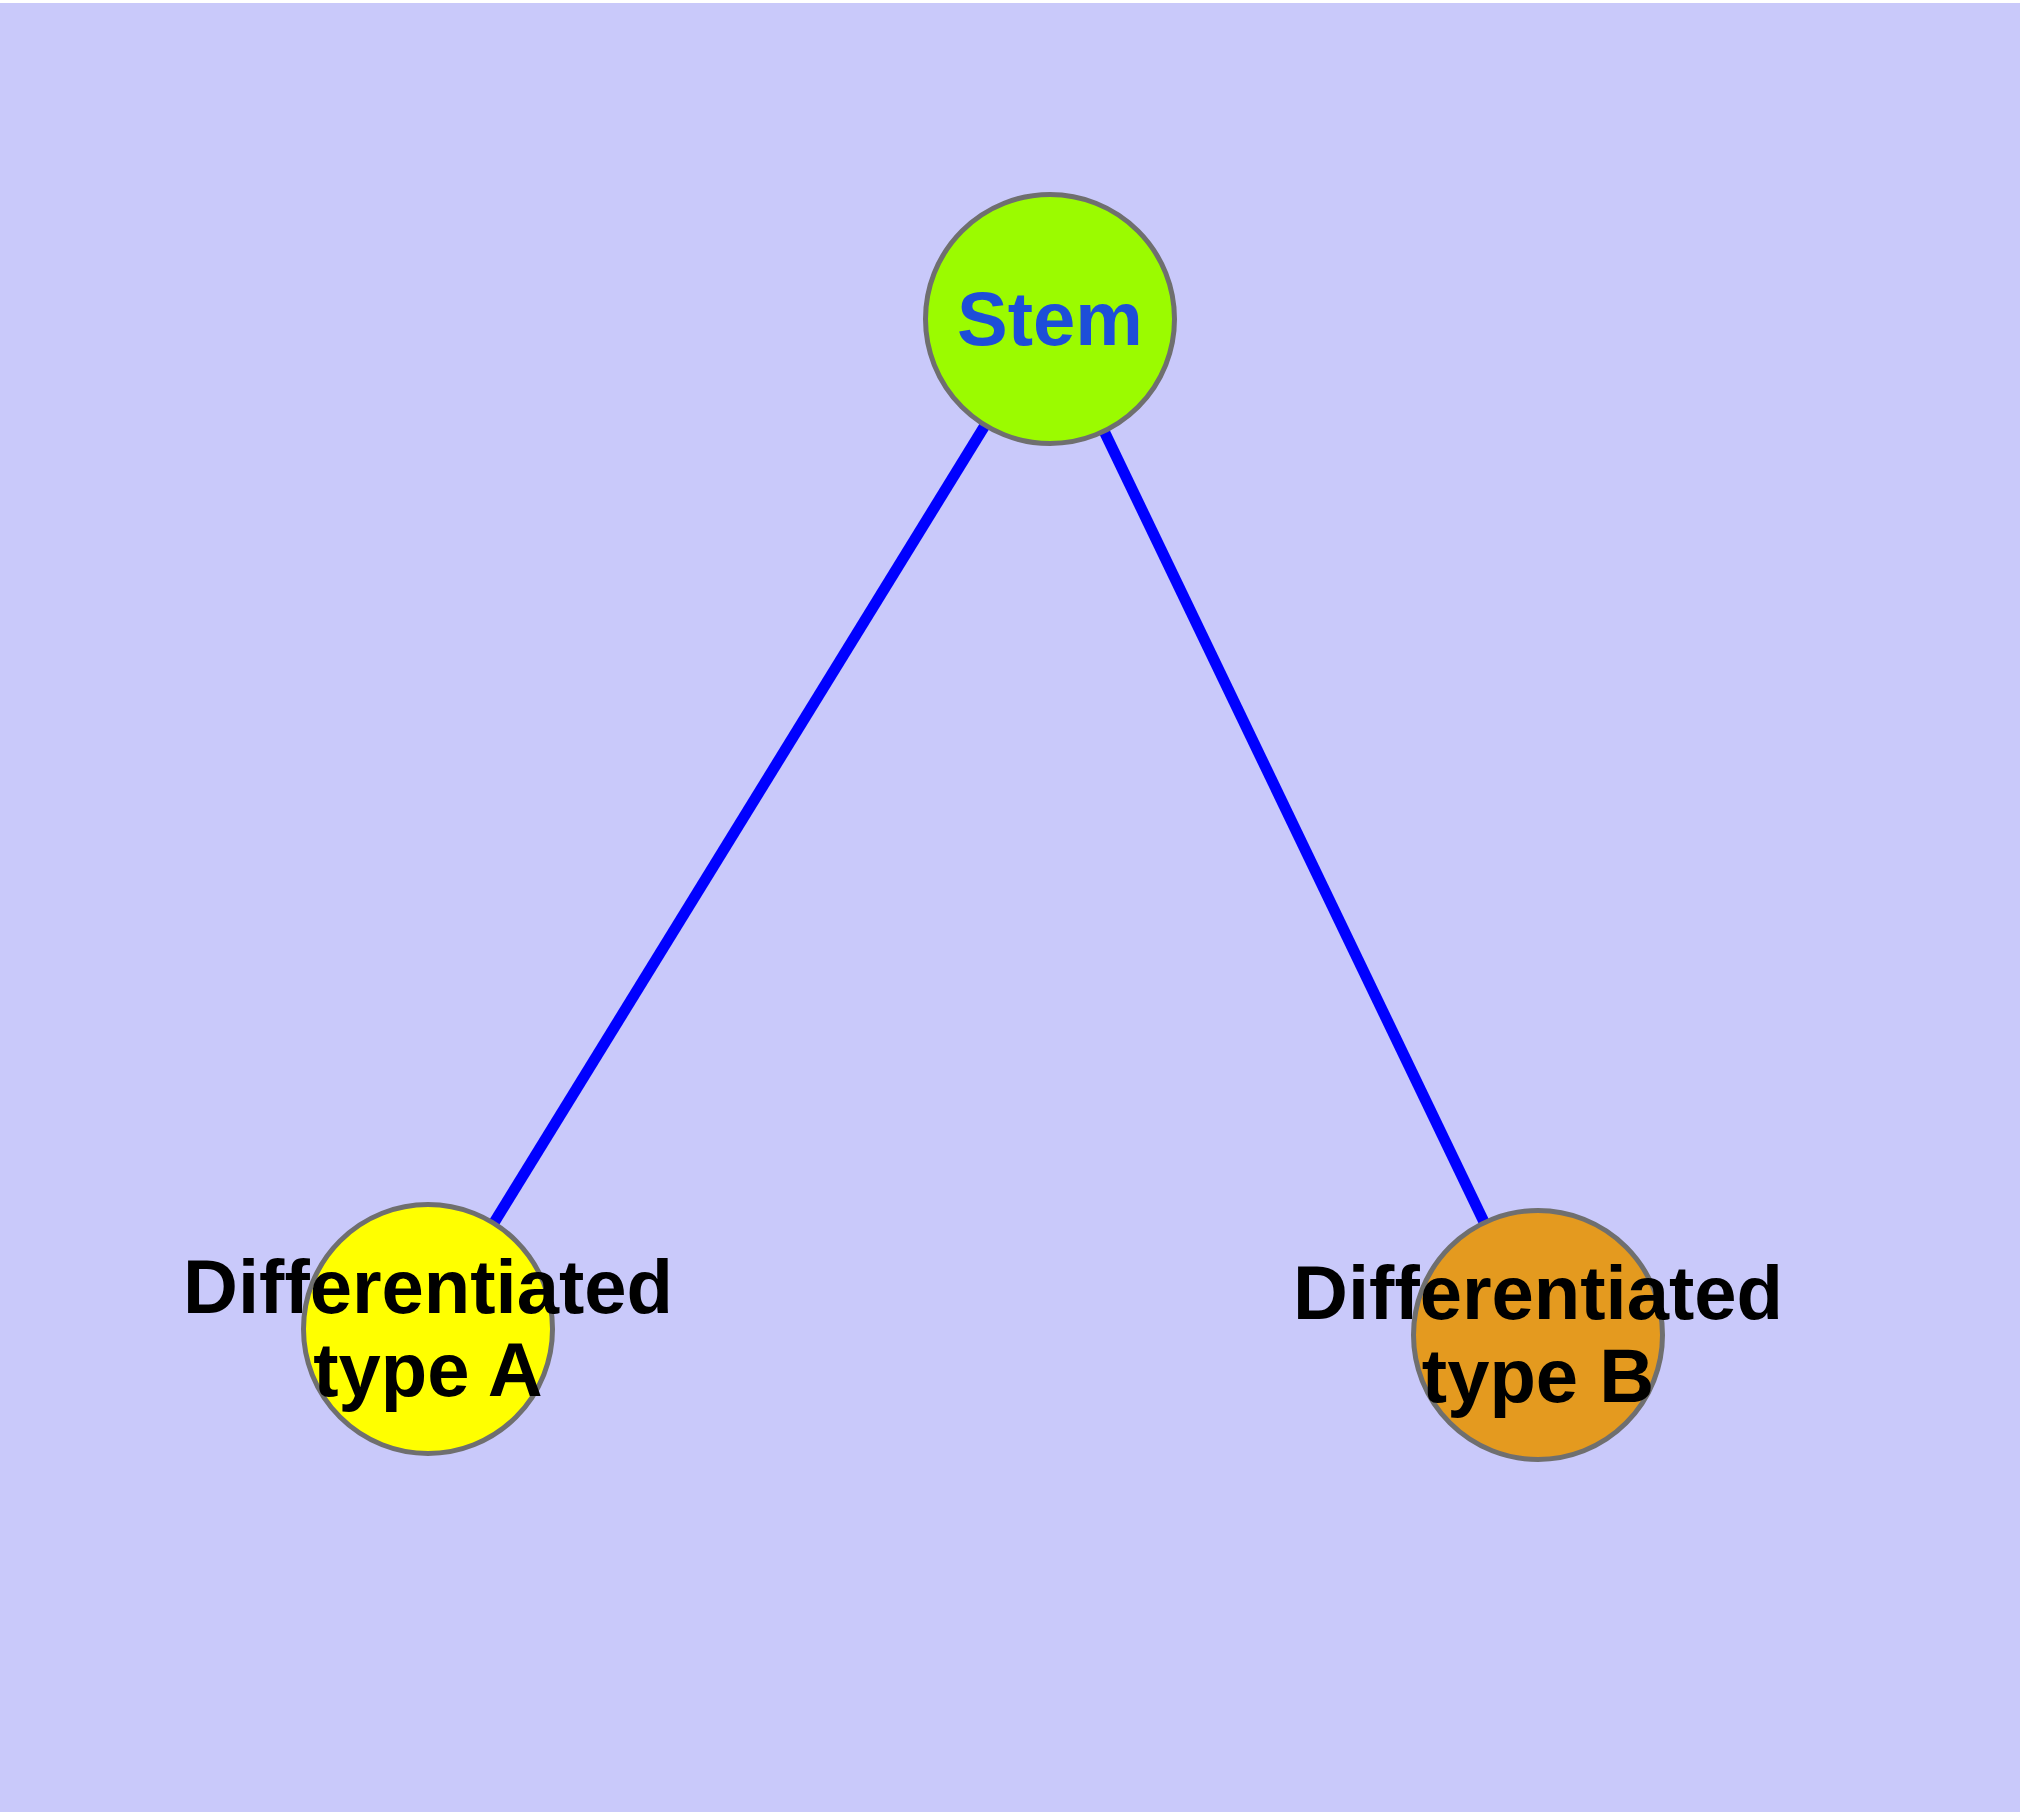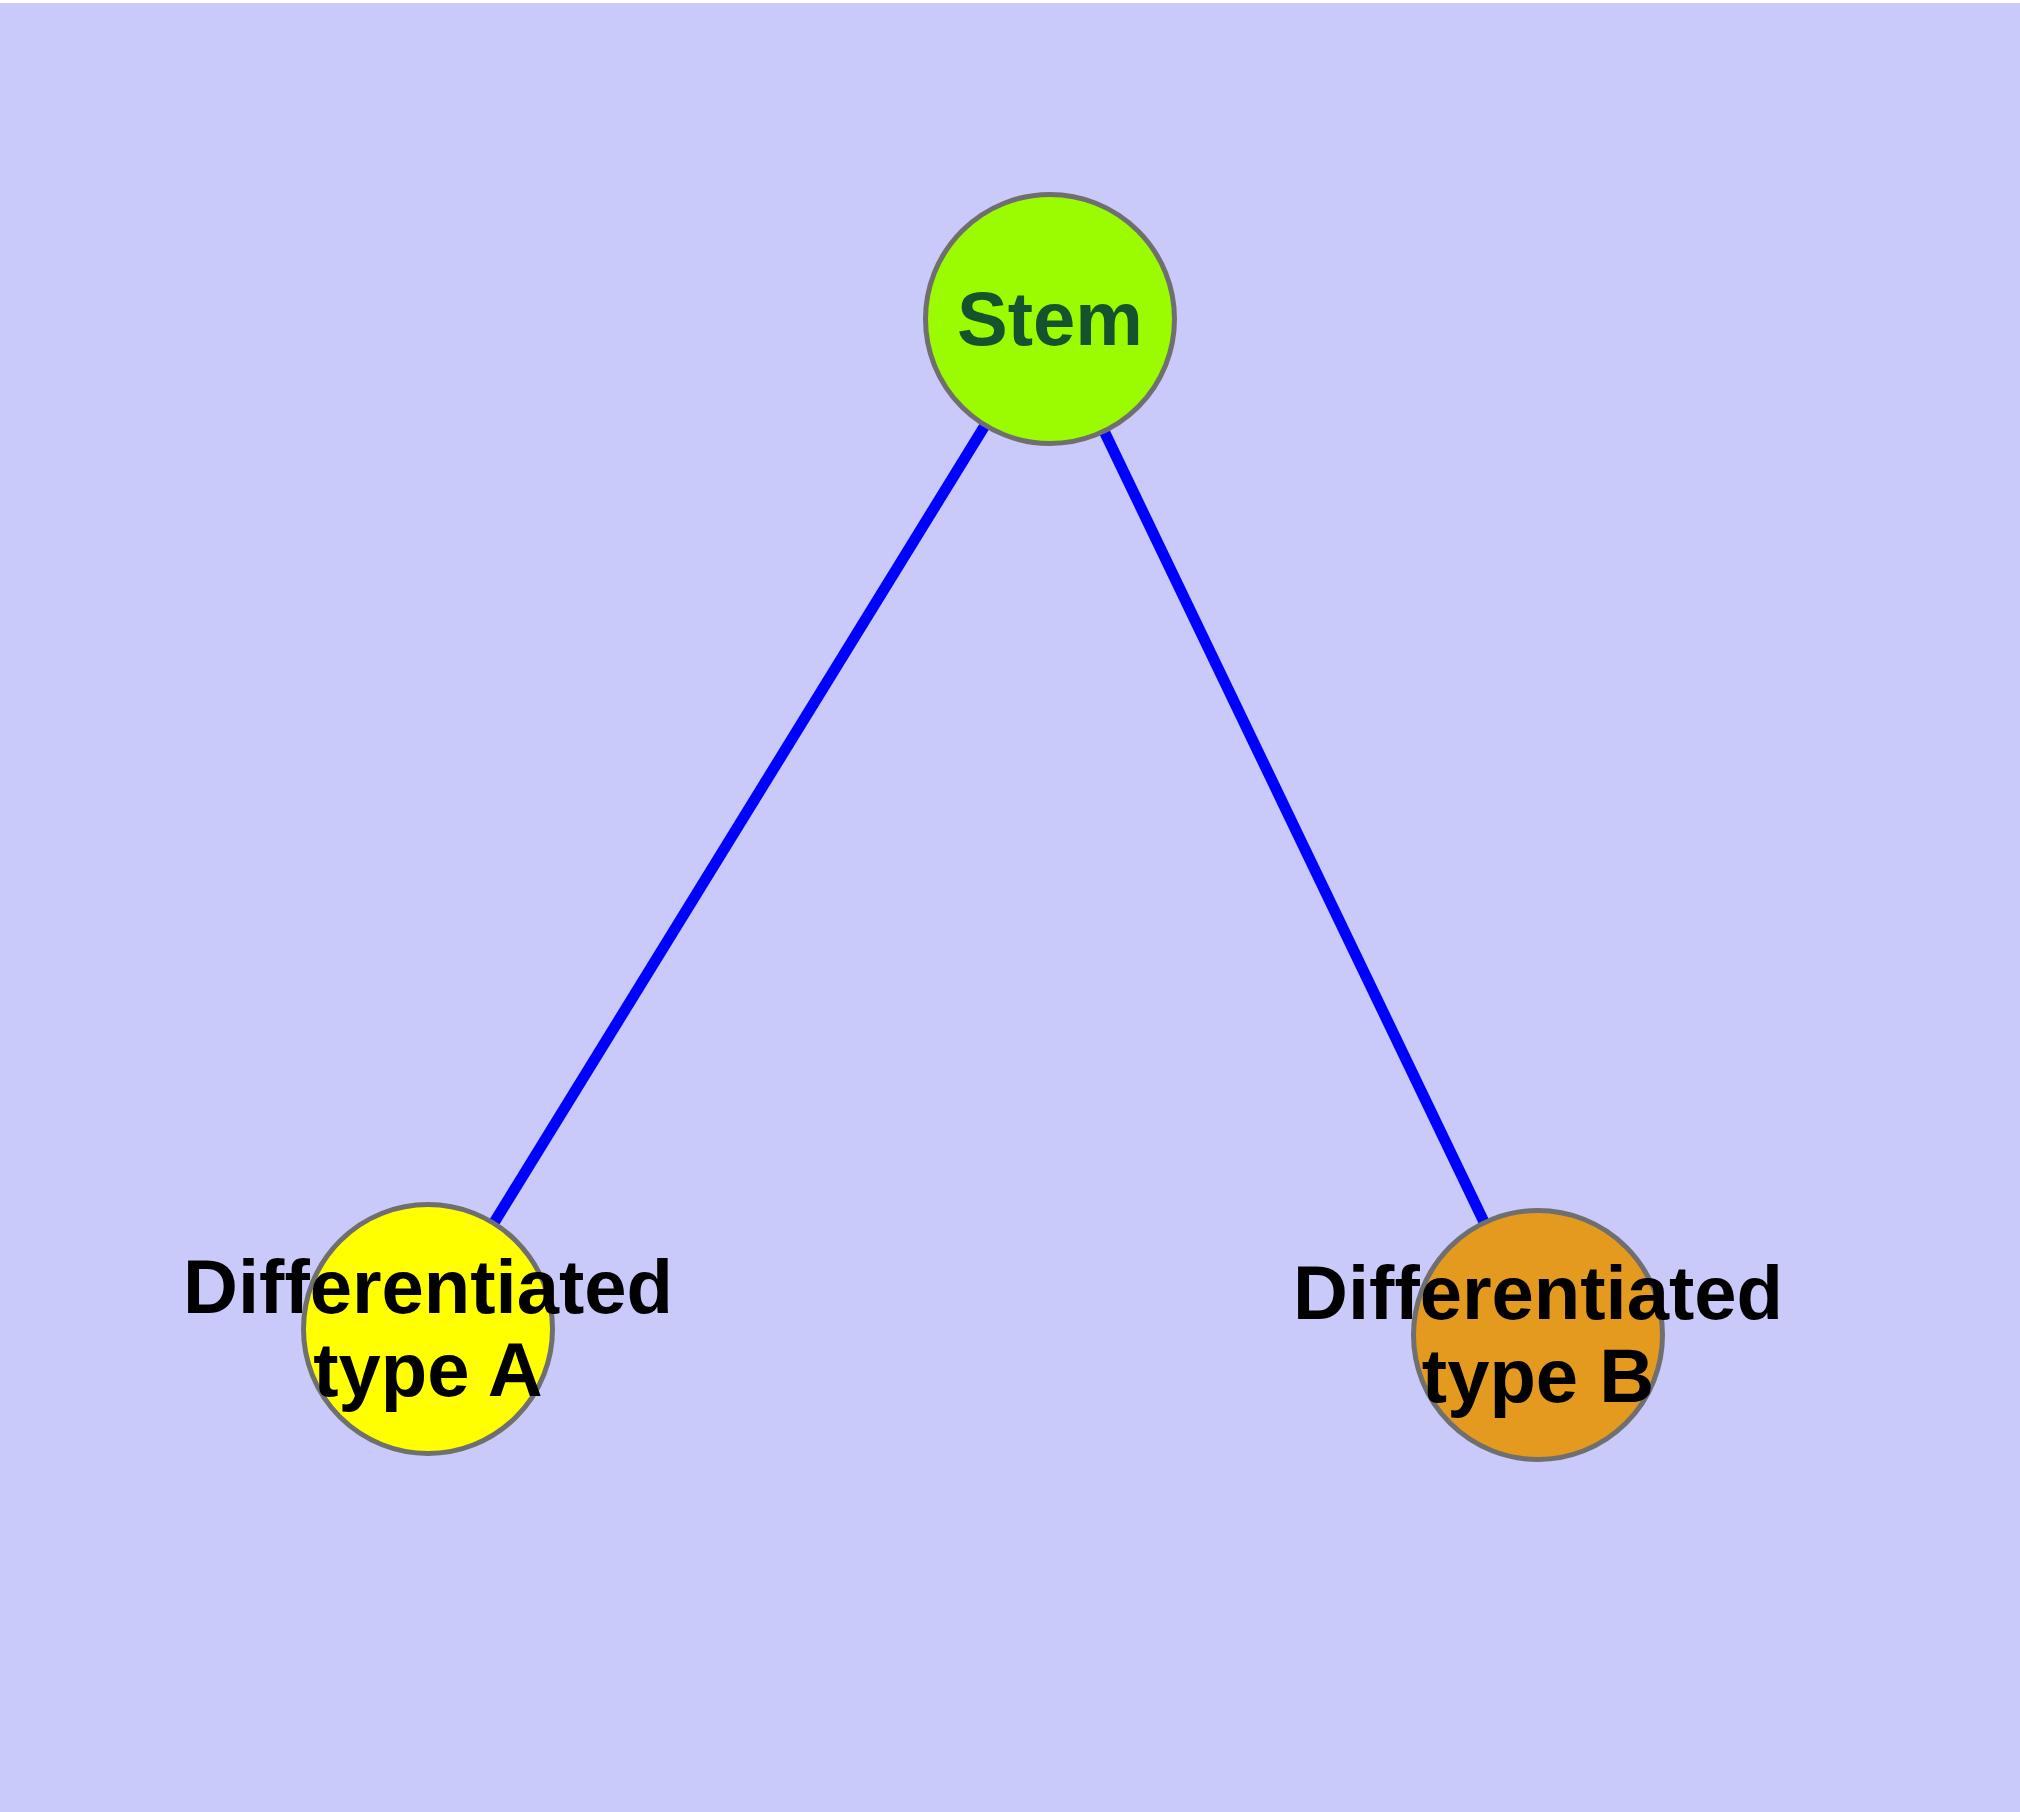--- a/index.html
+++ b/index.html
@@ -52,20 +52,20 @@
 
   <svg class="edge-layer" viewBox="0 0 2384 2135" width="2021" height="1810">
     <line x1="1239" y1="373" x2="505" y2="1565" stroke="#0000FF" stroke-width="13"></line>
     <line x1="1239" y1="373" x2="1815" y2="1572" stroke="#0000FF" stroke-width="13"></line>
   </svg>
 
   <div class="node" style="left: 923px; top: 189px; width: 254px; height: 254px; background: rgb(155, 251, 0); border-color: rgb(111, 111, 111); border-width: 5.1px;"></div>
   <div class="node" style="left: 301px; top: 1199px; width: 254px; height: 254px; background: rgb(255, 255, 0); border-color: rgb(111, 111, 111); border-width: 5.1px;"></div>
   <div class="node" style="left: 1411px; top: 1205px; width: 254px; height: 254px; background: rgb(228, 154, 31); border-color: rgb(111, 111, 111); border-width: 5.1px;"></div>
 
-  <div class="node-label" style="left: 1050px; top: 316px; color: #14532d;">Stem</div>
+  <div class="node-label" style="left: 1050px; top: 316px; color: #1d4ed8;">Stem</div>
   <div class="node-label" style="left: 428px; top: 1326px; color: rgb(0, 0, 0);">Differentiated
 type A</div>
   <div class="node-label" style="left: 1538px; top: 1332px; color: rgb(0, 0, 0);">Differentiated
 type B</div>
 
 </div>
 
 
 </body></html>

